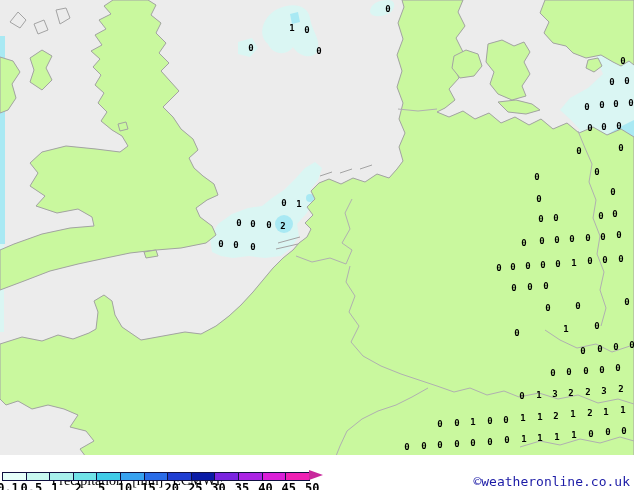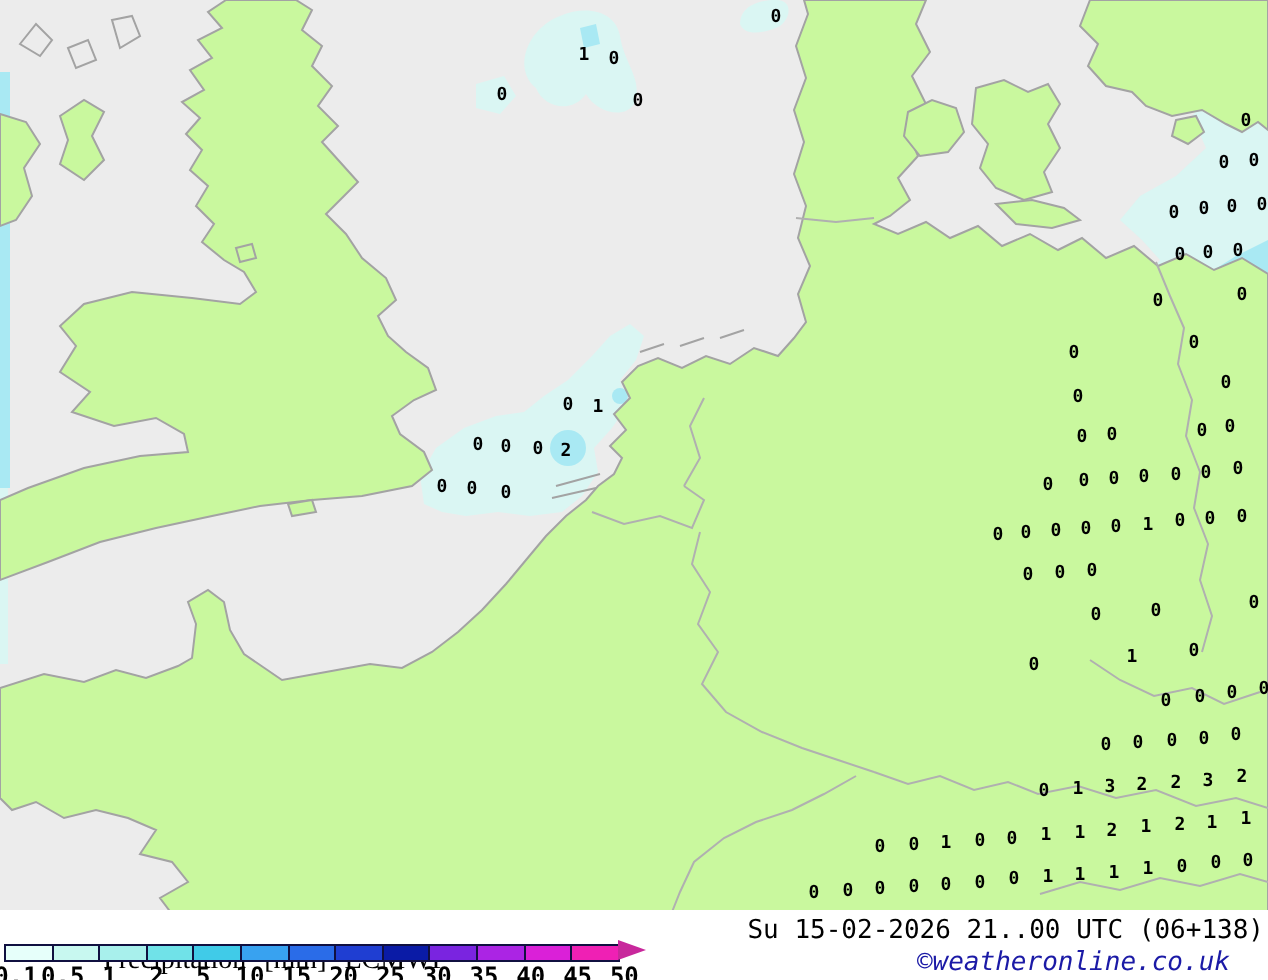--- a/index.html
+++ b/index.html
@@ -23,21 +23,21 @@
   #legend-title span{margin-right:9px;font-family:Liberation Serif, serif;}
   #colorbar{position:absolute;left:2px;top:17px;height:7px;display:flex;border:1px solid #101040;}
   #colorbar div{width:22.6px;height:7px;border-right:1px solid #101040;}
   #colorbar div:last-child{border-right:none;}
   #bar-arrow{position:absolute;left:309px;top:15px;width:0;height:0;
       border-top:5px solid transparent;border-bottom:5px solid transparent;
       border-left:14px solid var(--arrow);}
   #ticks span{position:absolute;top:26px;width:30px;margin-left:-15px;text-align:center;
       font-size:12px;font-weight:bold;color:#000;}
   #footer-datetime{position:absolute;right:2px;top:3px;font-size:13px;color:#000;white-space:pre;}
-  #footer-copyright{position:absolute;right:19px;top:19px;font-size:13px;color:var(--copy);white-space:pre;font-style:italic;}
+  #footer-copyright{position:absolute;right:4px;top:19px;font-size:13px;color:var(--copy);white-space:pre;}
 </style>
 </head>
 <body>
 
 <div id="stage">
 
   <div id="map">
     <svg viewBox="0 0 634 457" width="634" height="457">
       <rect class="sea" x="0" y="0" width="634" height="457"></rect>
 
@@ -266,17 +266,16 @@
         <span style="left: 125px;">10</span>
         <span style="left: 148.4px;">15</span>
         <span style="left: 171.8px;">20</span>
         <span style="left: 195.2px;">25</span>
         <span style="left: 218.6px;">30</span>
         <span style="left: 242px;">35</span>
         <span style="left: 265.4px;">40</span>
         <span style="left: 288.8px;">45</span>
         <span style="left: 312.2px;">50</span>
       </div>
-    <div id="footer-datetime">Su 15-02-2026 21..00 UTC (06+138)</div>
     <div id="footer-copyright">©weatheronline.co.uk</div>
   </div>
 
 </div>
 
 </body></html>

